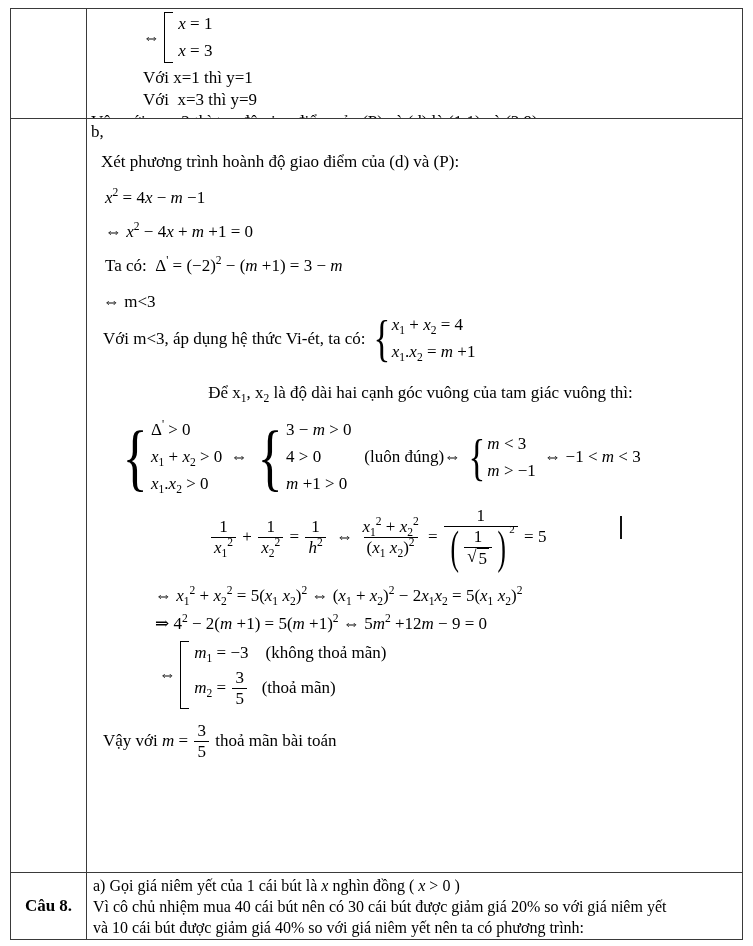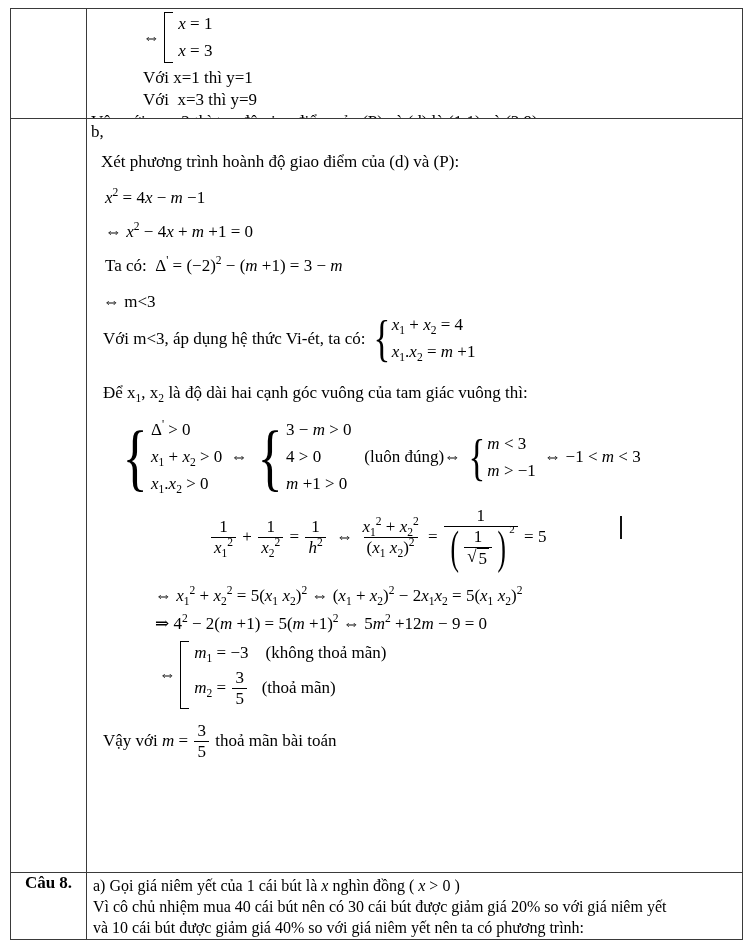--- a/index.html
+++ b/index.html
@@ -7,21 +7,21 @@
   .sheet {position:relative; width:753px; height:946px; background:#fff; overflow:hidden;}
   .tbl {position:absolute; left:10px; top:8px; width:731px; height:930px;
         display:grid; grid-template-columns:76px 1fr; grid-template-rows:110px 754px 66px;
         border:1.5px solid #3a3a3a;}
   .c {overflow:hidden; border-color:#3a3a3a;}
   .c11,.c21,.c31 {border-right:1.5px solid #3a3a3a;}
   .c11,.c12,.c21,.c22 {border-bottom:1.5px solid #3a3a3a;}
   .c12 {padding:1px 4px;}
   .c22 {padding:0 4px;}
   .c32 {padding:2px 6px; font-size:16px; line-height:21px;}
-  .c31 {display:flex; align-items:flex-start; justify-content:center; font-weight:bold; font-size:17px;}
+  .c31 {display:flex; align-items:center; justify-content:center; font-weight:bold; font-size:17px;}
 
   .ln {display:flex; align-items:center; white-space:pre; line-height:22px;}
   .txt, .math {white-space:pre;}
   sup {font-size:68%; line-height:0;}
   sub {font-size:68%; line-height:0;}
 
   
   .frac {display:inline-flex; flex-direction:column; align-items:center; vertical-align:middle; margin:0 2px;}
   .fnum,.fden {display:flex; align-items:center; justify-content:center; padding:0 3px; line-height:20px;}
   .fden {border-top:1.2px solid #000;justify-content:flex-end;}
@@ -49,21 +49,21 @@
   .l-r1-voi2 {margin:0 0 0 52px;}
   .l-r1-vay  {margin:0;}
 
   .l-b      {margin-top:2px;}
   .l-xet    {margin:8px 0 0 10px;}
   .l-eq1    {margin:14px 0 0 14px;}
   .l-eq2    {margin:12px 0 0 14px;}
   .l-taco   {margin:12px 0 0 14px;}
   .l-de1    {margin:14px 0 0 12px;}
   .l-viet   {margin:0 0 0 12px;}
-  .l-de2    {margin:18px 0 0 12px;}
+  .l-de2    {margin:18px 0 0 12px;justify-content:center;}
   .l-bigsys {margin:14px 0 0 26px;}
   .l-apdung {margin:44px 0 0 12px;}
   .l-fracln {margin:10px 0 0 118px;}
   .l-eq3    {margin:16px 0 0 64px;}
   .l-eq4    {margin:6px 0 0 64px;}
   .l-mcases {margin:6px 0 0 68px;}
   .l-vay2   {margin:12px 0 0 12px;}
 
   .l-r3 {display:block; white-space:pre; line-height:21px;}
 

